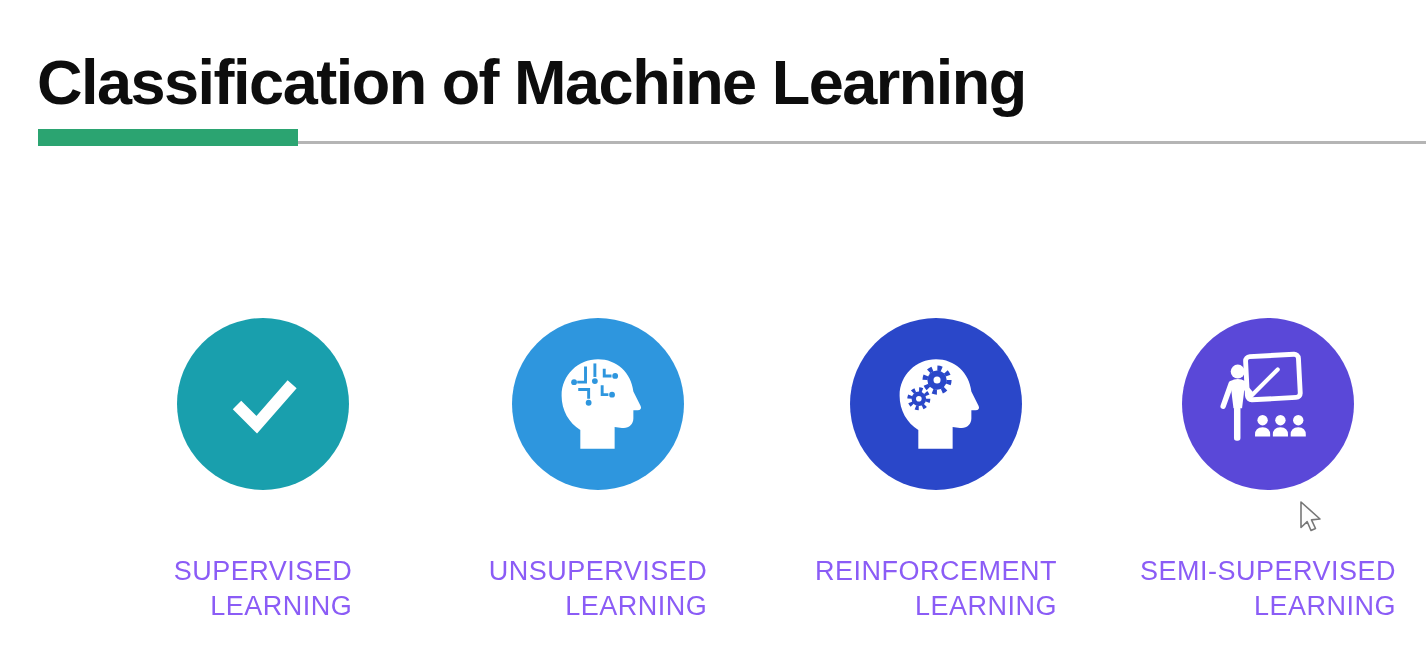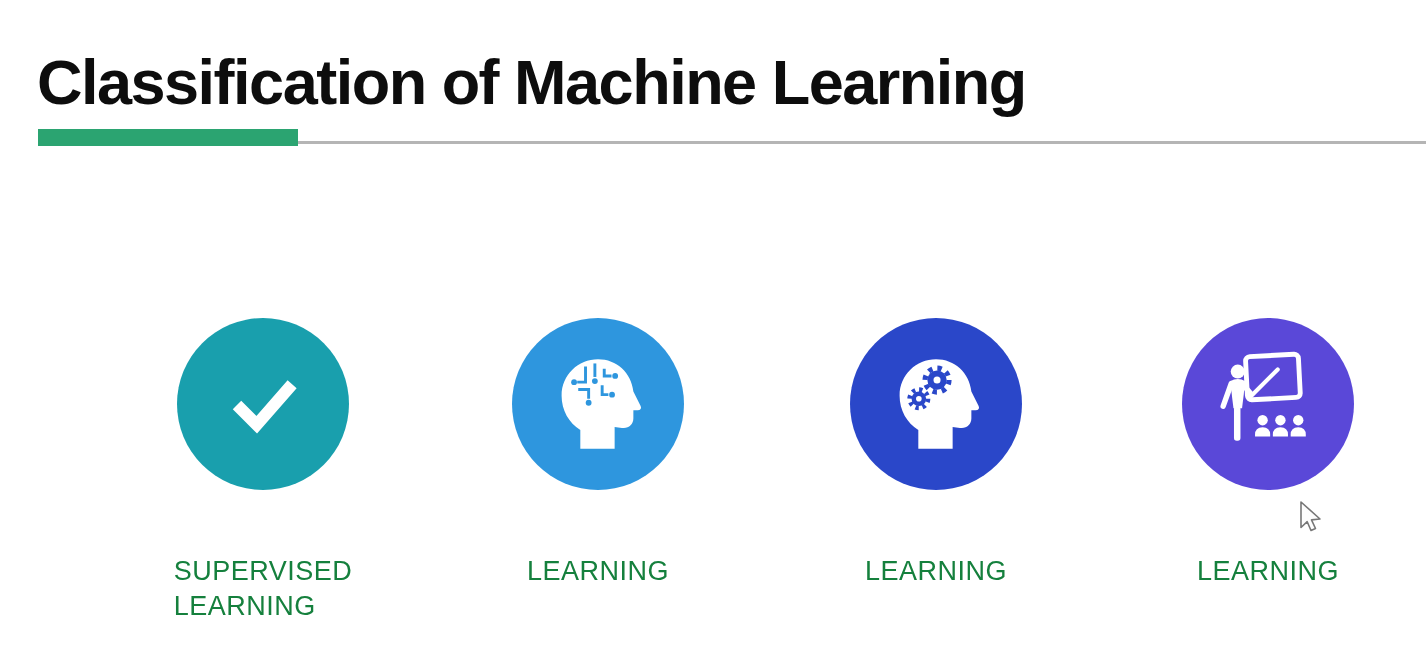--- a/index.html
+++ b/index.html
@@ -48,25 +48,25 @@
     width: 172px; height: 172px;
     border-radius: 50%;
     display: flex;
     align-items: center;
     justify-content: center;
     flex: 0 0 auto;
   }
   .category-circle svg { display: block; }
   .category-label {
     margin-top: 64px;
-    text-align: left;
+    text-align: right;
     font-size: 27px;
     font-weight: 300;
     letter-spacing: 0.5px;
-    color: #15803d;
+    color: #8b5cf6;
     line-height: 35px;
     white-space: nowrap;
   }
   .mouse-cursor {
     position: absolute;
     left: 1294px; top: 499px;
     width: 28px; height: 38px;
   }
 </style>
 </head>
@@ -107,20 +107,21 @@
           <circle cx="27" cy="29" r="2.8"></circle>
           <circle cx="47" cy="28" r="2.8"></circle>
           <circle cx="66.5" cy="23" r="2.8"></circle>
           <circle cx="41" cy="48.8" r="2.8"></circle>
           <circle cx="63.5" cy="41" r="2.8"></circle>
         </g>
       </svg>
     </span>
   </div>
   <div class="category-label">
+    <div>UNSUPERVISED</div>
     <div>LEARNING</div>
   </div>
 </div>
 
 <div class="category-card card-3">
   <div class="category-circle" style="background: rgb(42, 71, 201); color: rgb(42, 71, 201);">
     <span>
       <svg width="104" height="104" viewBox="0 0 100 100">
         <path d="M33 93 V75 C22 68 15 56 15 42 C15 22 31 7 50 7 C68 7 82 20 84 38 L91 52 Q92.5 56 88 56 L84 56 L84 64 C84 70 79 74 73 73 L66 72 L66 93 Z" fill="#ffffff"></path>
         <g>
@@ -128,20 +129,21 @@
           <circle cx="51" cy="27" r="11.5" fill="none" stroke="currentColor" stroke-width="5" stroke-dasharray="4.2 4.83"></circle>
           <circle cx="51" cy="27" r="3.4" fill="#ffffff"></circle>
           <circle cx="33.5" cy="45" r="7" fill="currentColor"></circle>
           <circle cx="33.5" cy="45" r="8.8" fill="none" stroke="currentColor" stroke-width="4.5" stroke-dasharray="3.2 3.71"></circle>
           <circle cx="33.5" cy="45" r="2.7" fill="#ffffff"></circle>
         </g>
       </svg>
     </span>
   </div>
   <div class="category-label">
+    <div>REINFORCEMENT</div>
     <div>LEARNING</div>
   </div>
 </div>
 
 <div class="category-card card-4">
   <div class="category-circle" style="background: rgb(90, 72, 216); color: rgb(90, 72, 216);">
     <span>
       <svg width="108" height="108" viewBox="0 0 100 100">
         <g transform="rotate(-3 55 24)">
           <rect x="30" y="5" width="49" height="40" rx="4" fill="none" stroke="#ffffff" stroke-width="4.5"></rect>
@@ -157,20 +159,21 @@
           <path d="M38 80 L38 78.5 Q38 71.5 45 71.5 Q52 71.5 52 78.5 L52 80 Z"></path>
           <circle cx="61.5" cy="65" r="4.8"></circle>
           <path d="M54.5 80 L54.5 78.5 Q54.5 71.5 61.5 71.5 Q68.5 71.5 68.5 78.5 L68.5 80 Z"></path>
           <circle cx="78" cy="65" r="4.8"></circle>
           <path d="M71 80 L71 78.5 Q71 71.5 78 71.5 Q85 71.5 85 78.5 L85 80 Z"></path>
         </g>
       </svg>
     </span>
   </div>
   <div class="category-label">
+    <div>SEMI-SUPERVISED</div>
     <div>LEARNING</div>
   </div>
 </div>
 
 <span class="mouse-cursor">
   <svg width="28" height="38" viewBox="0 0 28 38">
     <path d="M7 3 L7 28.5 L13.2 22.7 L17 31.5 L21.5 29.5 L17.5 20.9 L26 20 Z" fill="#fdfdfd" stroke="#777777" stroke-width="1.6" stroke-linejoin="round"></path>
   </svg>
 </span>
 

